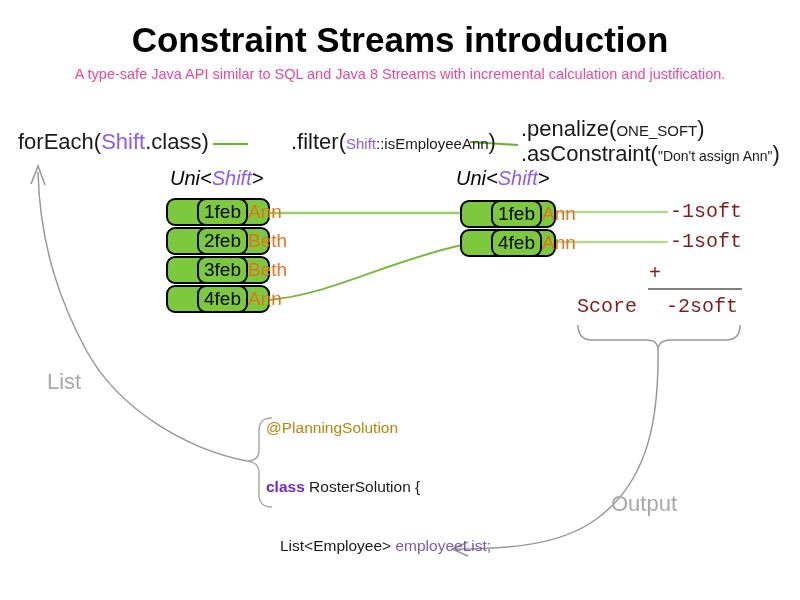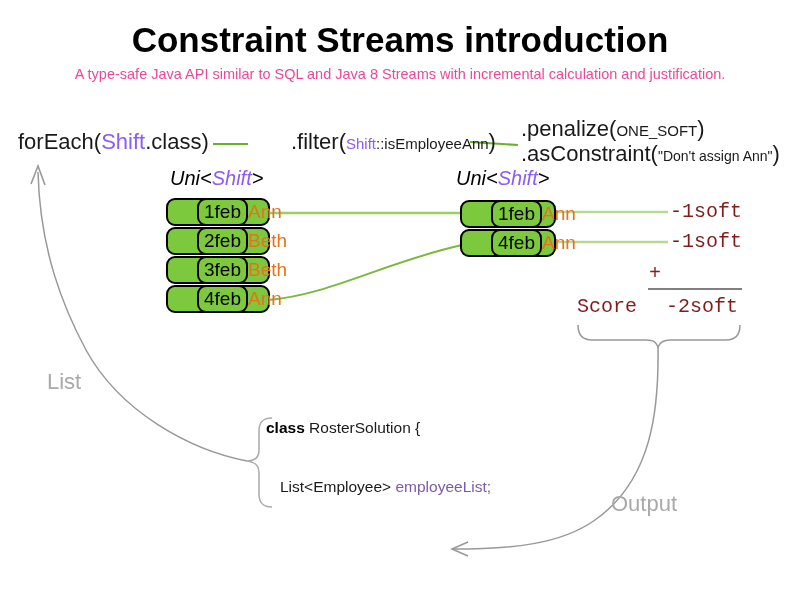--- a/index.html
+++ b/index.html
@@ -42,21 +42,21 @@
     position:absolute; font-size:20px; color:#7f1d1d; white-space:nowrap;font-family:Liberation Mono, monospace;
   }
   .flow-label { position:absolute; font-size:22px; color:#a9a9a9; white-space:nowrap; }
 
   .code {
     position:absolute; left:266px; top:378px; font-size:15.5px; line-height:19.8px;
     white-space:pre; color:#1a1a1a;
   }
   .code .line.indent { padding-left:14px; }
   .code .annotation { color:#b8860b; }
-  .code .keyword { color:#000000; font-weight:bold; }
+  .code .keyword { color:#6d28d9; font-weight:bold; }
   .code .field { color:#7d5aa8; }
 </style>
 </head>
 <body>
 
 <div class="canvas">
 
   <svg class="overlay" viewBox="0 0 800 600" fill="none">
 
     <path d="M213,144 L248,144" stroke="#6ab226" stroke-width="2"></path>
@@ -129,20 +129,21 @@
   <div class="penalty" style="left:670px; top:200px;">-1soft</div>
   <div class="penalty" style="left:670px; top:230px;">-1soft</div>
   <div class="plus" style="left:649px; top:262px;">+</div>
   <div class="score-label" style="left:577px; top:295px;">Score</div>
   <div class="total" style="left:666px; top:295px;">-2soft</div>
 
   <div class="flow-label" style="left:47px; top:369px;">List</div>
   <div class="flow-label" style="left:611px; top:491px;">Output</div>
 
   <div class="code">
+    <div class="line"><span class="annotation">@PlanningSolution</span></div>
     <div class="line"><span class="keyword">class</span><span> RosterSolution {</span></div>
     <div class="line indent"><span>List&lt;Employee&gt; </span><span class="field">employeeList;</span></div>
     
     
     
     
     
     
   </div>
 

